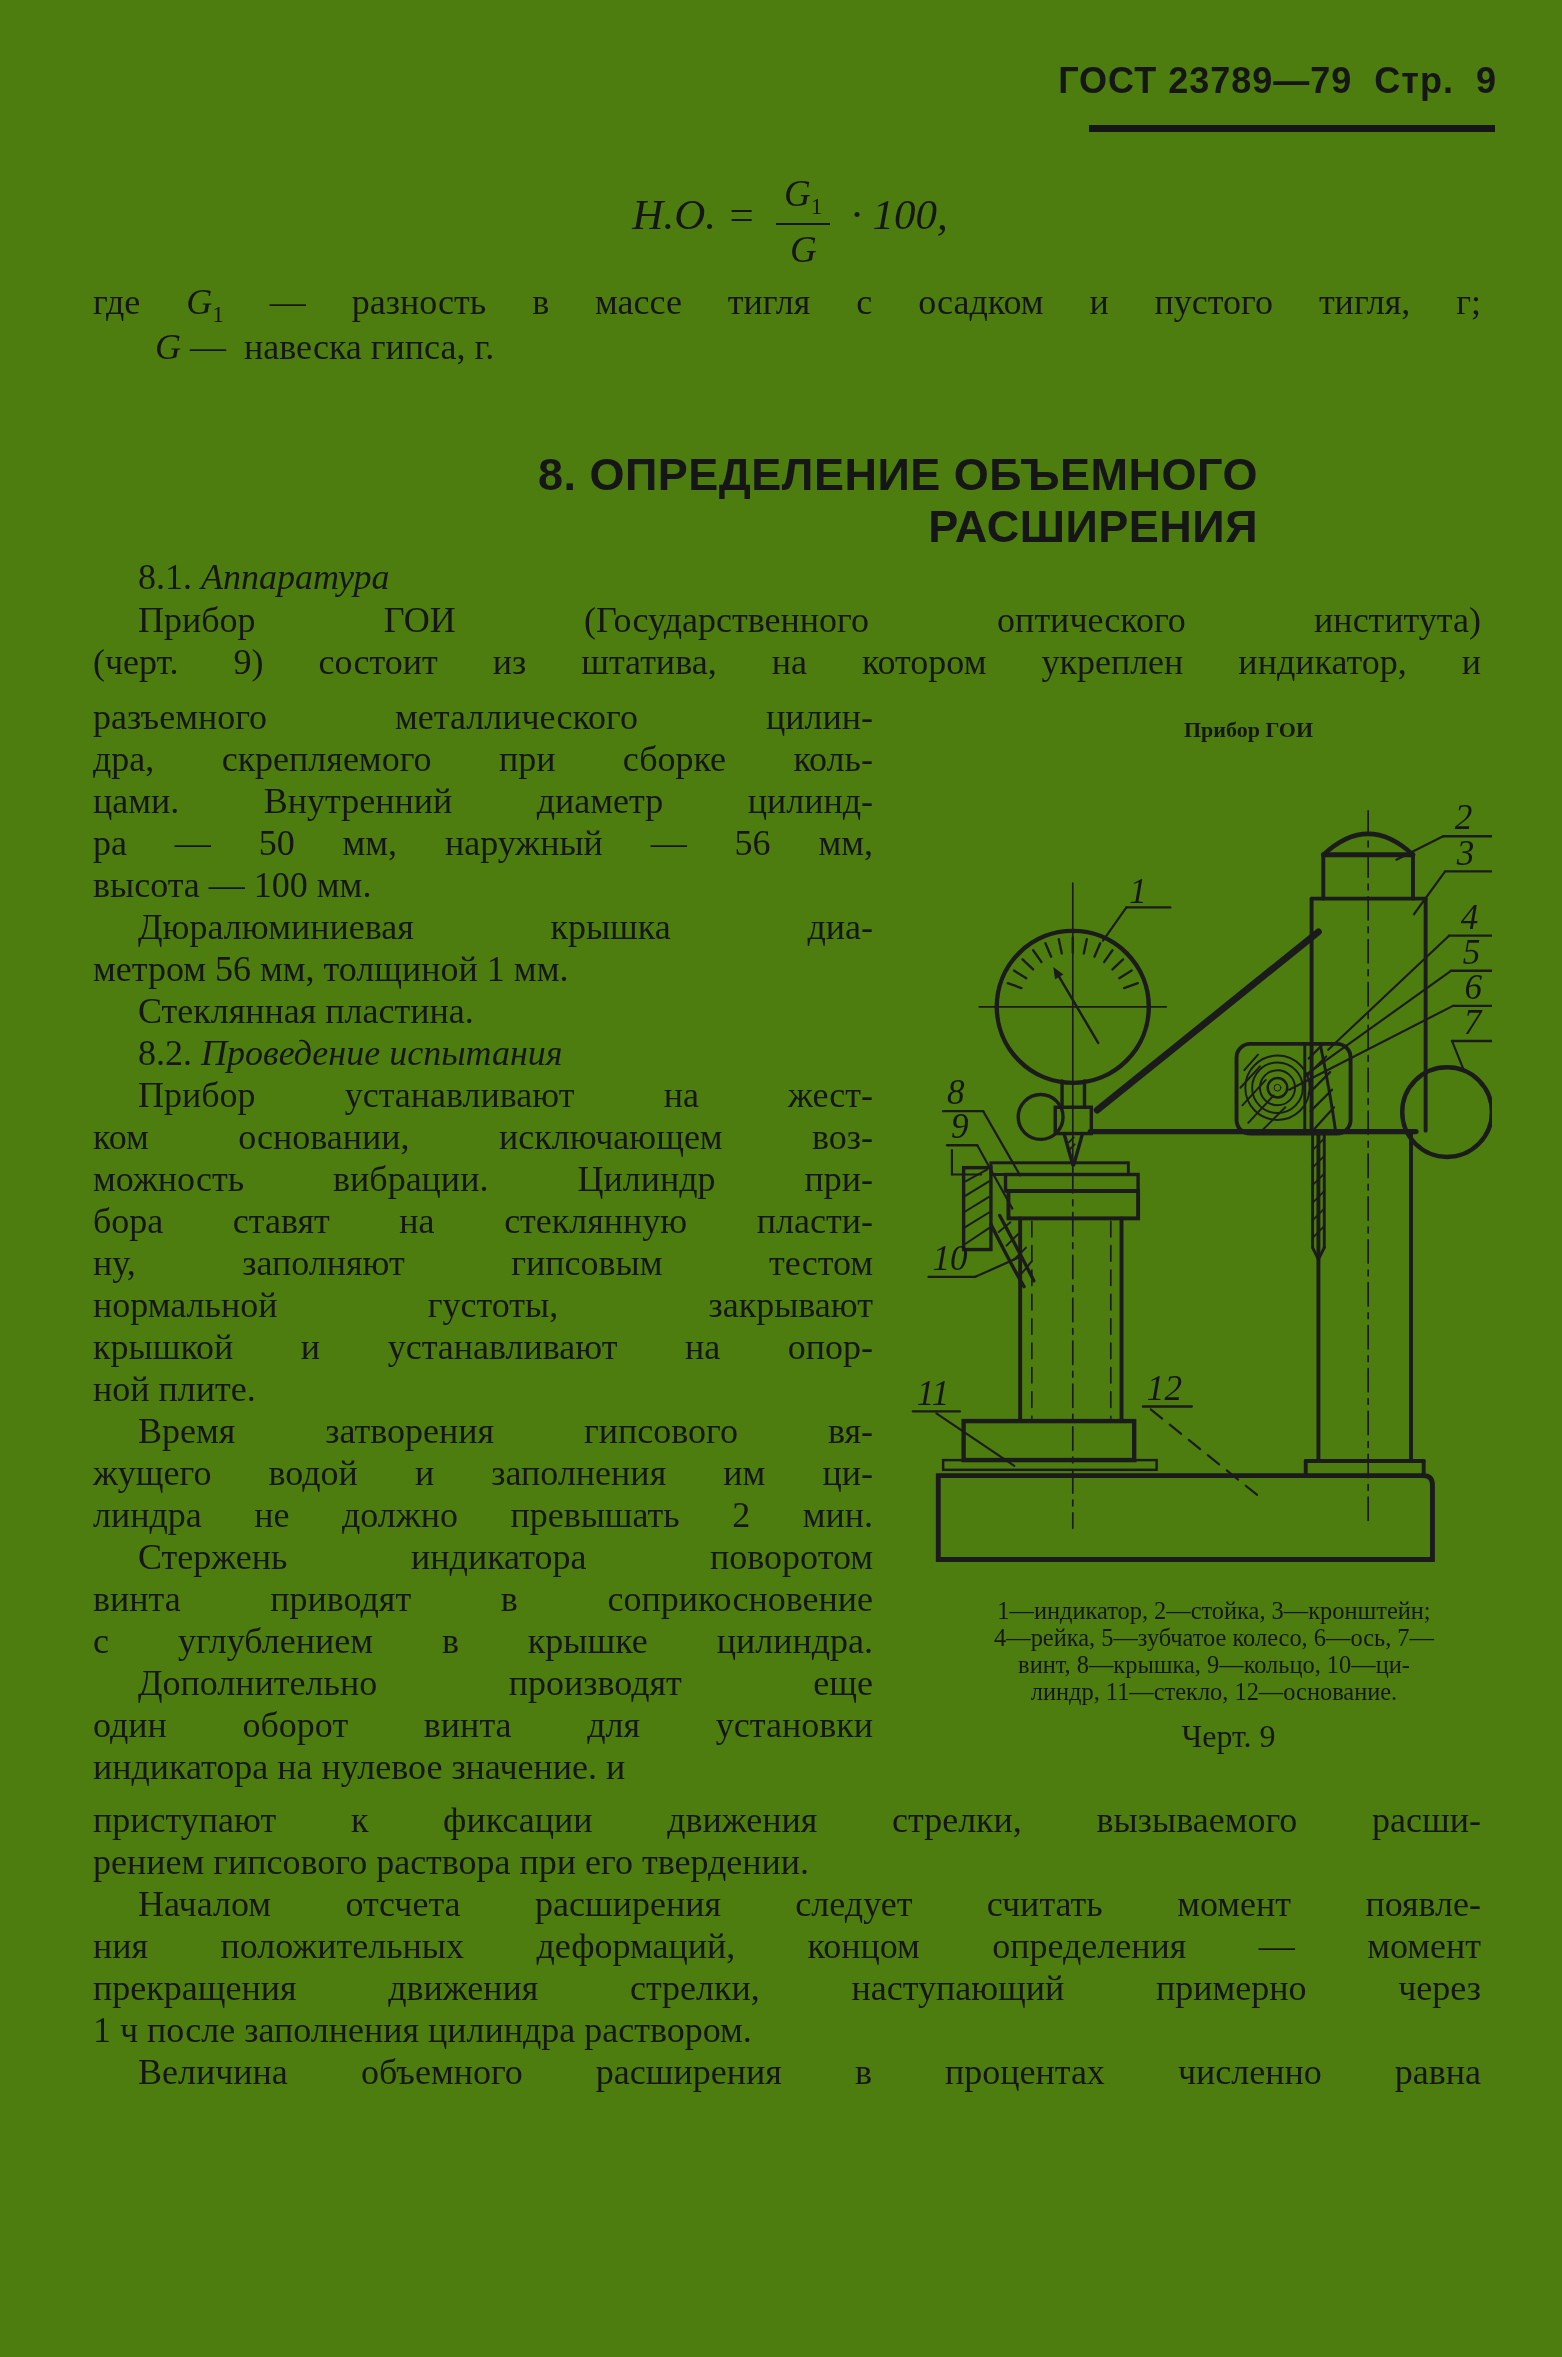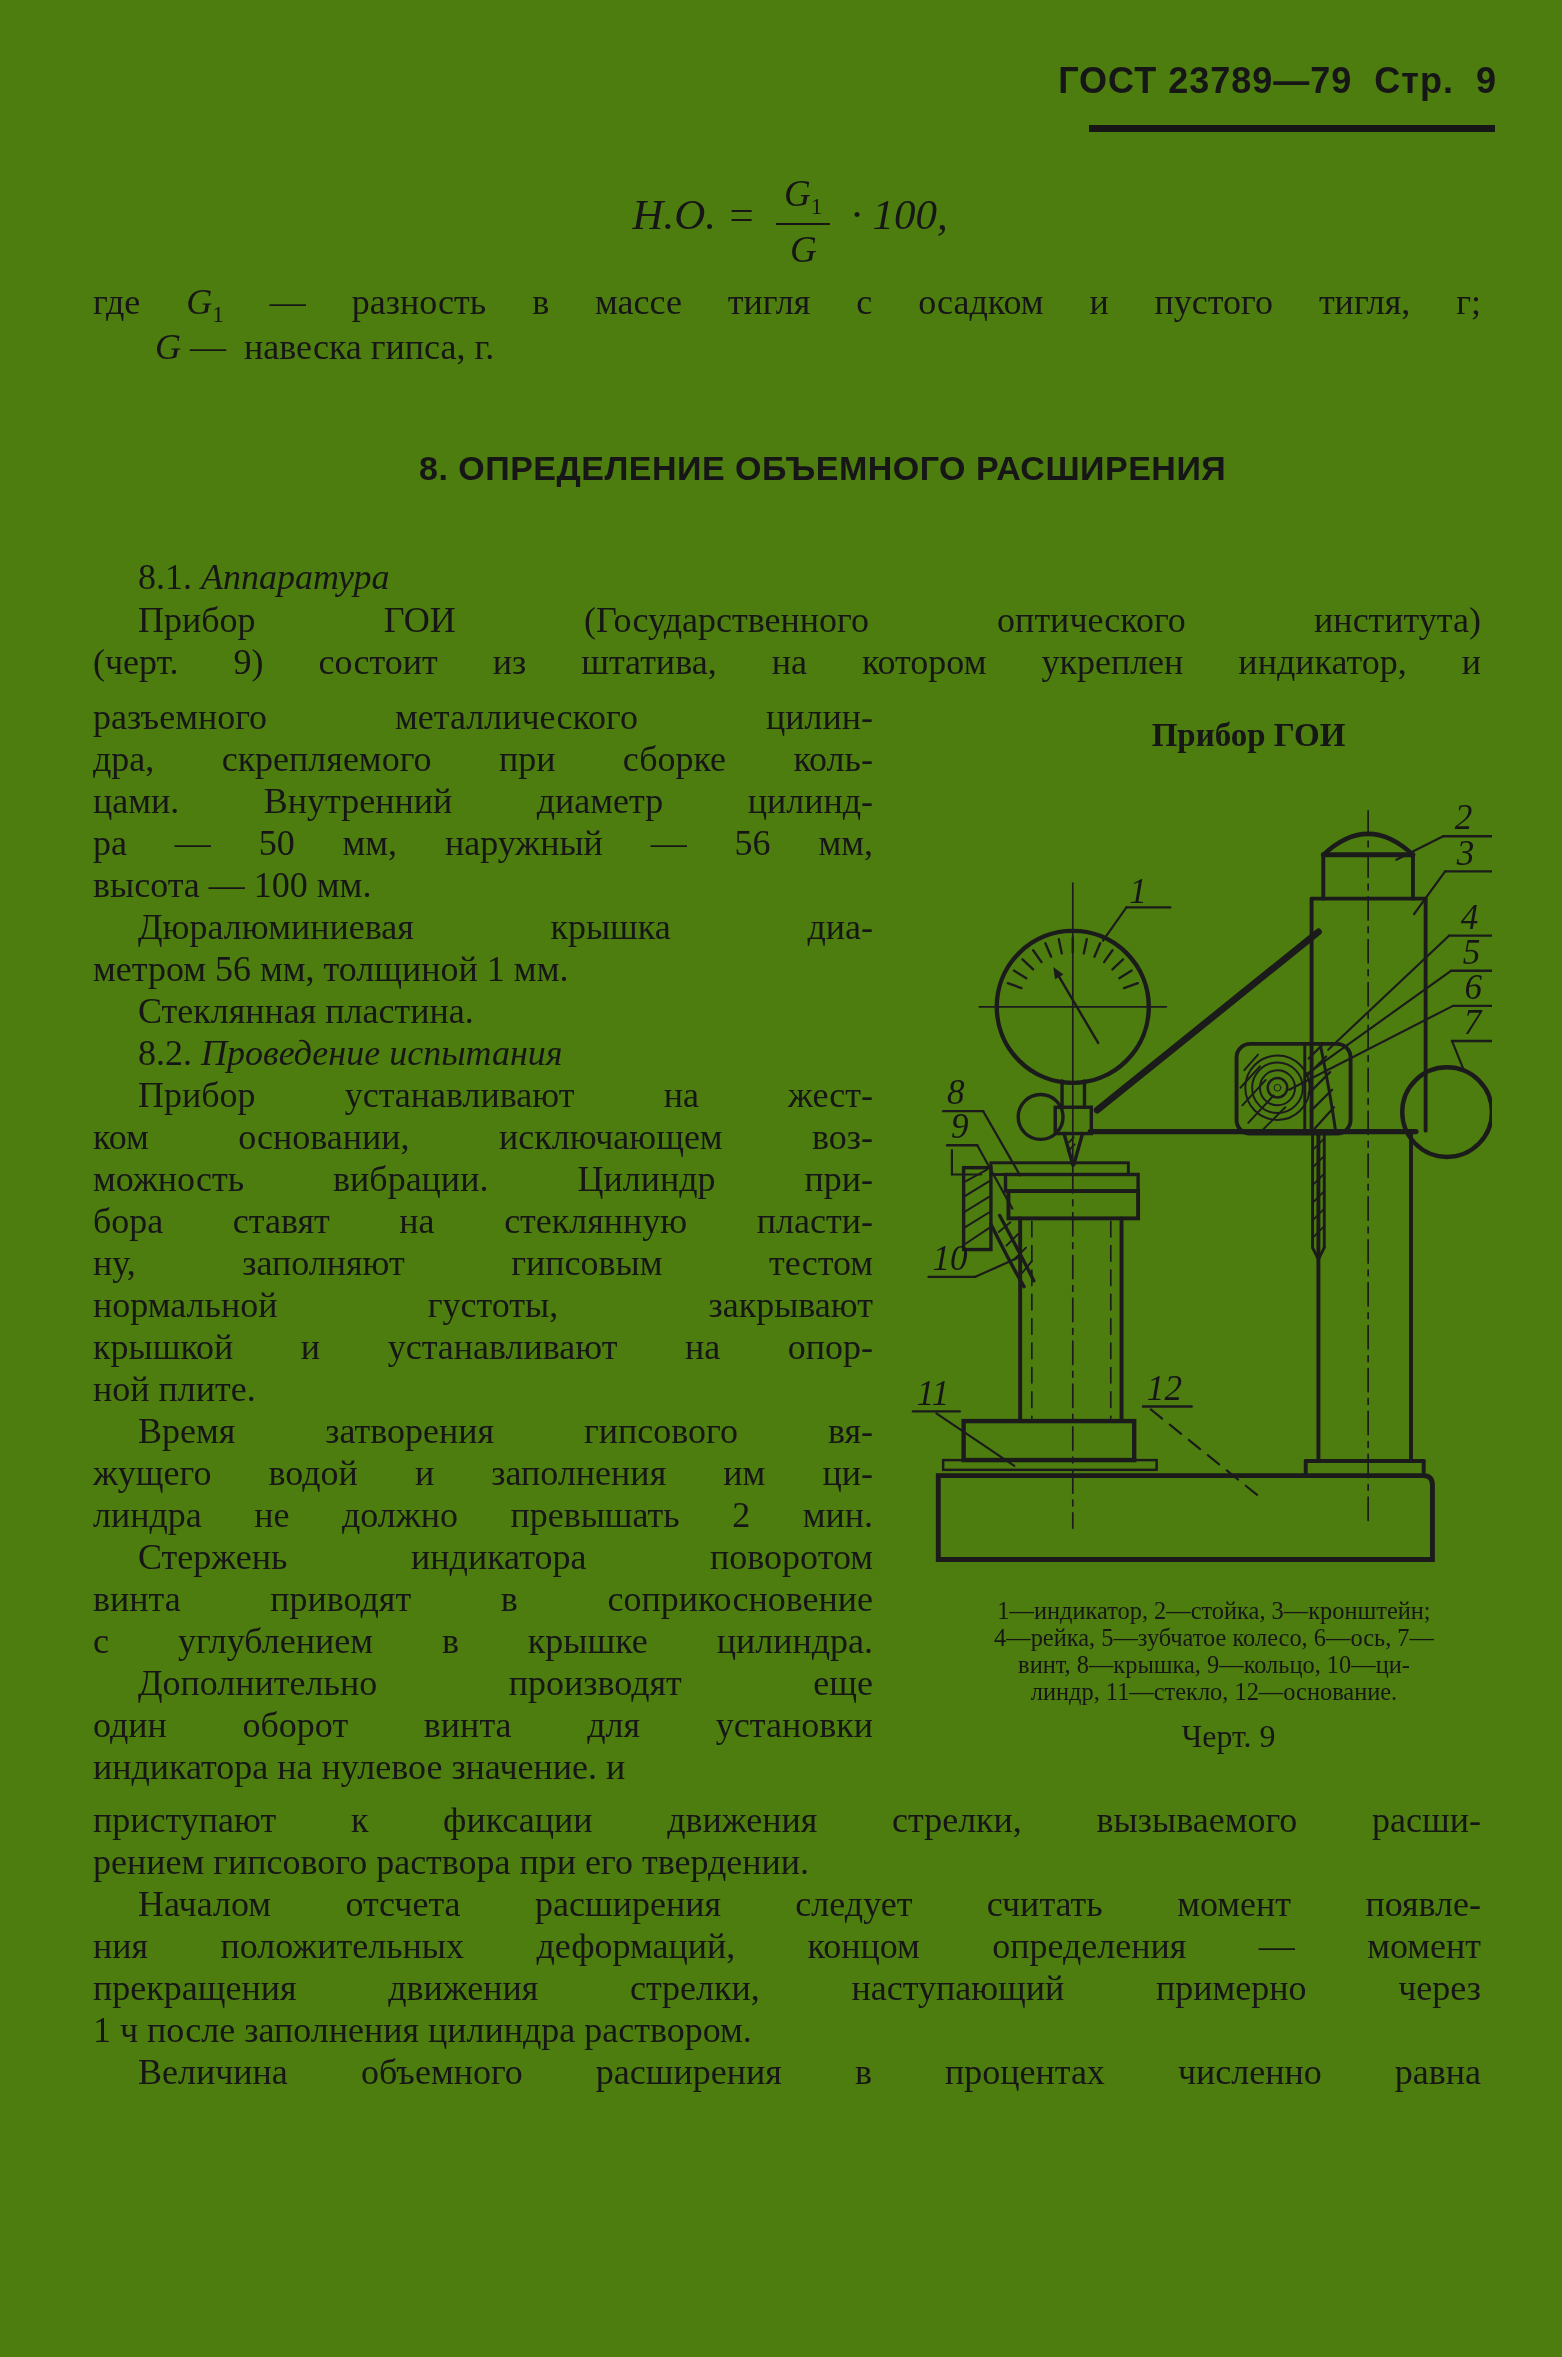--- a/index.html
+++ b/index.html
@@ -14,30 +14,30 @@
   .header-rule{top:125px;left:1089px;width:406px;height:6.8px;background:#161616;}
   .formula{top:166px;left:88px;width:1404px;text-align:center;font-size:43px;font-style:italic;}
   .formula .frac{display:inline-block;vertical-align:middle;text-align:center;margin:0 9.8px;
                  font-size:37px;transform:translateY(-2px);}
   .formula .num{display:block;border-bottom:2.9px solid #161616;padding:0 7.8px 2.9px;margin-top:8px;}
   .formula .den{display:block;padding-top:2.9px;}
   .formula sub,.where1 sub{font-size:23.4px;font-style:normal;}
   .fw{left:93px;width:1388px;font-size:36px;line-height:42px;}
   .where1{top:281px;}
   .where2{top:326px;padding-left:62px;width:1325px;}
-  .sec-heading{top:449px;left:419px;width:839px;text-align:left;
+  .sec-heading{top:449px;left:419px;width:839px;text-align:right;
                font-family:"Liberation Sans","DejaVu Sans",sans-serif;font-weight:bold;
-               font-size:34px;letter-spacing:0.5px;}
+               font-size:45px;letter-spacing:0.5px;}
   .p81-head{top:556px;}
   .p81-l1{top:599px;}
   .p81-l2{top:641px;}
   .leftcol{top:696px;left:93px;width:780px;font-size:36px;line-height:42px;}
   .leftcol .tl{height:42px;overflow:visible;}
   .leftcol .tl.just{text-align:justify;text-align-last:justify;}
-  .fig-title{top:717px;left:1073px;width:351px;text-align:center;font-weight:bold;font-size:33px;}
+  .fig-title{top:717px;left:1073px;width:351px;text-align:center;font-weight:bold;font-size:22px;}
   .fig-svg{top:770px;left:907px;}
   .caption{top:1597px;left:931px;width:566px;text-align:center;font-size:24.4px;line-height:27px;}
   .fig-num{top:1718px;left:965px;width:527px;text-align:center;font-size:32px;}
   .bottomblk{top:1799px;left:93px;width:1388px;font-size:36px;line-height:42px;}
   .bottomblk .tl{height:42px;}
   .bottomblk .tl.just{text-align:justify;text-align-last:justify;}
   
   svg line,svg path,svg circle,svg rect,svg polyline{stroke:#1b1b1b;fill:none;stroke-linecap:round;}
   svg text{font-family:"Liberation Serif","DejaVu Serif",serif;font-style:italic;
            font-size:36px;fill:#161616;stroke:none;}

